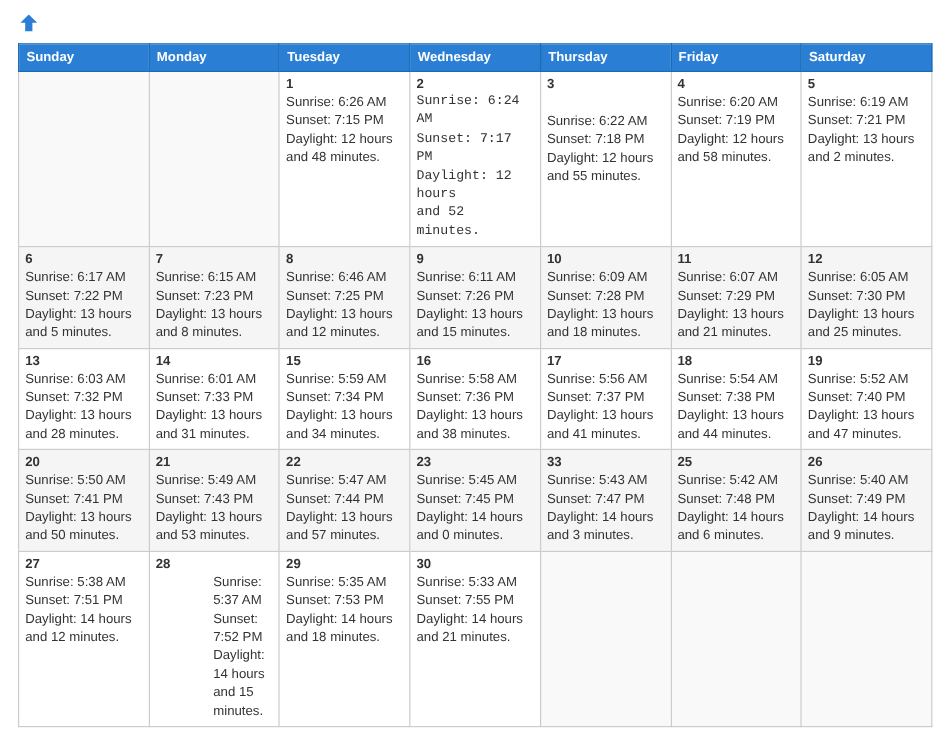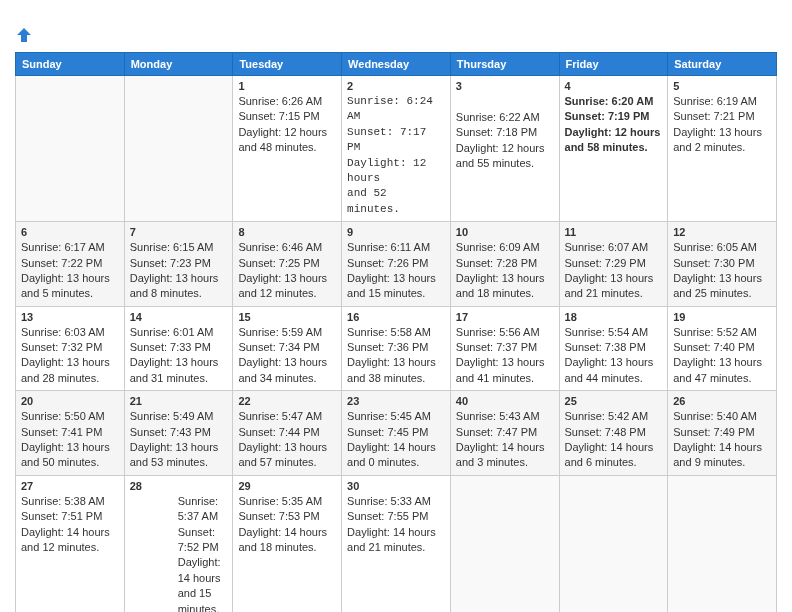--- a/index.html
+++ b/index.html
@@ -7,21 +7,21 @@
       font-family: Arial, sans-serif;
       background: #fff;
       width: 792px;
       height: 612px;
       overflow: hidden;
     }
     .page {
       width: 792px;
       height: 612px;
       background: #fff;
-      padding: 26px 15px;
+      padding: 10px 15px;
     }
     .header {
       display: flex;
       justify-content: space-between;
       align-items: flex-start;
       margin-bottom: 8px;
     }
     .logo {
       display: flex;
       align-items: center;
@@ -151,21 +151,21 @@
           </td>
           <td>
             <span class="day-num">3</span>
             <div class="day-info" style="white-space: pre-line; margin-top: 18px;">Sunrise: 6:22 AM
 Sunset: 7:18 PM
 Daylight: 12 hours
 and 55 minutes.</div>
           </td>
           <td>
             <span class="day-num">4</span>
-            <div class="day-info" style="white-space: pre-line; font-weight: bold;">Sunrise: 6:20 AM
+            <div class="day-info" style="white-space: pre-line;">Sunrise: 6:20 AM
 Sunset: 7:19 PM
 Daylight: 12 hours
 and 58 minutes.</div>
           </td>
           <td>
             <span class="day-num">5</span>
             <div class="day-info" style="white-space: pre-line;">Sunrise: 6:19 AM
 Sunset: 7:21 PM
 Daylight: 13 hours
 and 2 minutes.</div>
@@ -296,21 +296,21 @@
 and 57 minutes.</div>
           </td>
           <td>
             <span class="day-num">23</span>
             <div class="day-info" style="white-space: pre-line;">Sunrise: 5:45 AM
 Sunset: 7:45 PM
 Daylight: 14 hours
 and 0 minutes.</div>
           </td>
           <td>
-            <span class="day-num">40</span>
+            <span class="day-num">33</span>
             <div class="day-info" style="white-space: pre-line;">Sunrise: 5:43 AM
 Sunset: 7:47 PM
 Daylight: 14 hours
 and 3 minutes.</div>
           </td>
           <td>
             <span class="day-num">25</span>
             <div class="day-info" style="white-space: pre-line;">Sunrise: 5:42 AM
 Sunset: 7:48 PM
 Daylight: 14 hours

